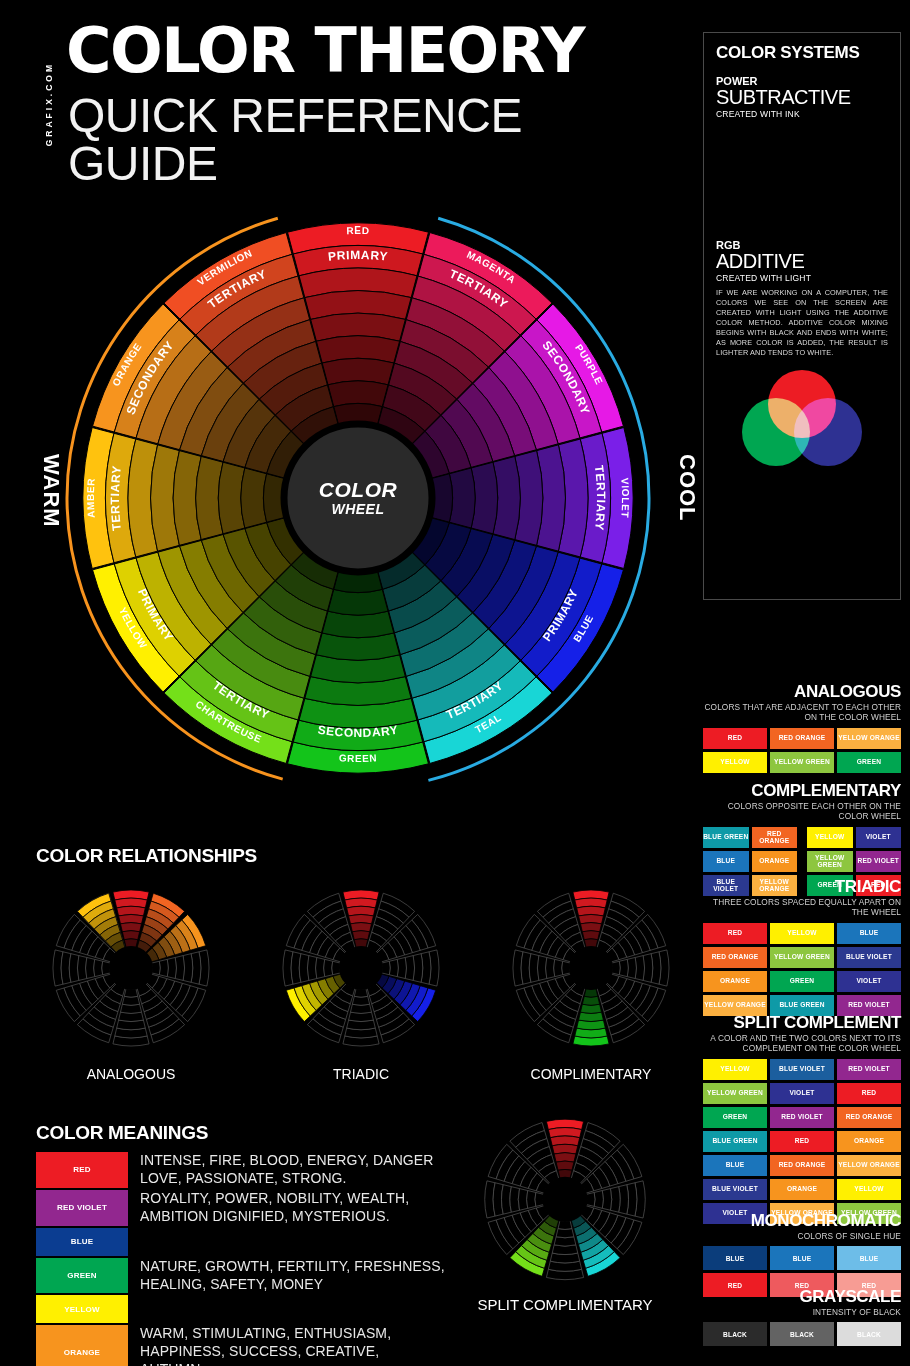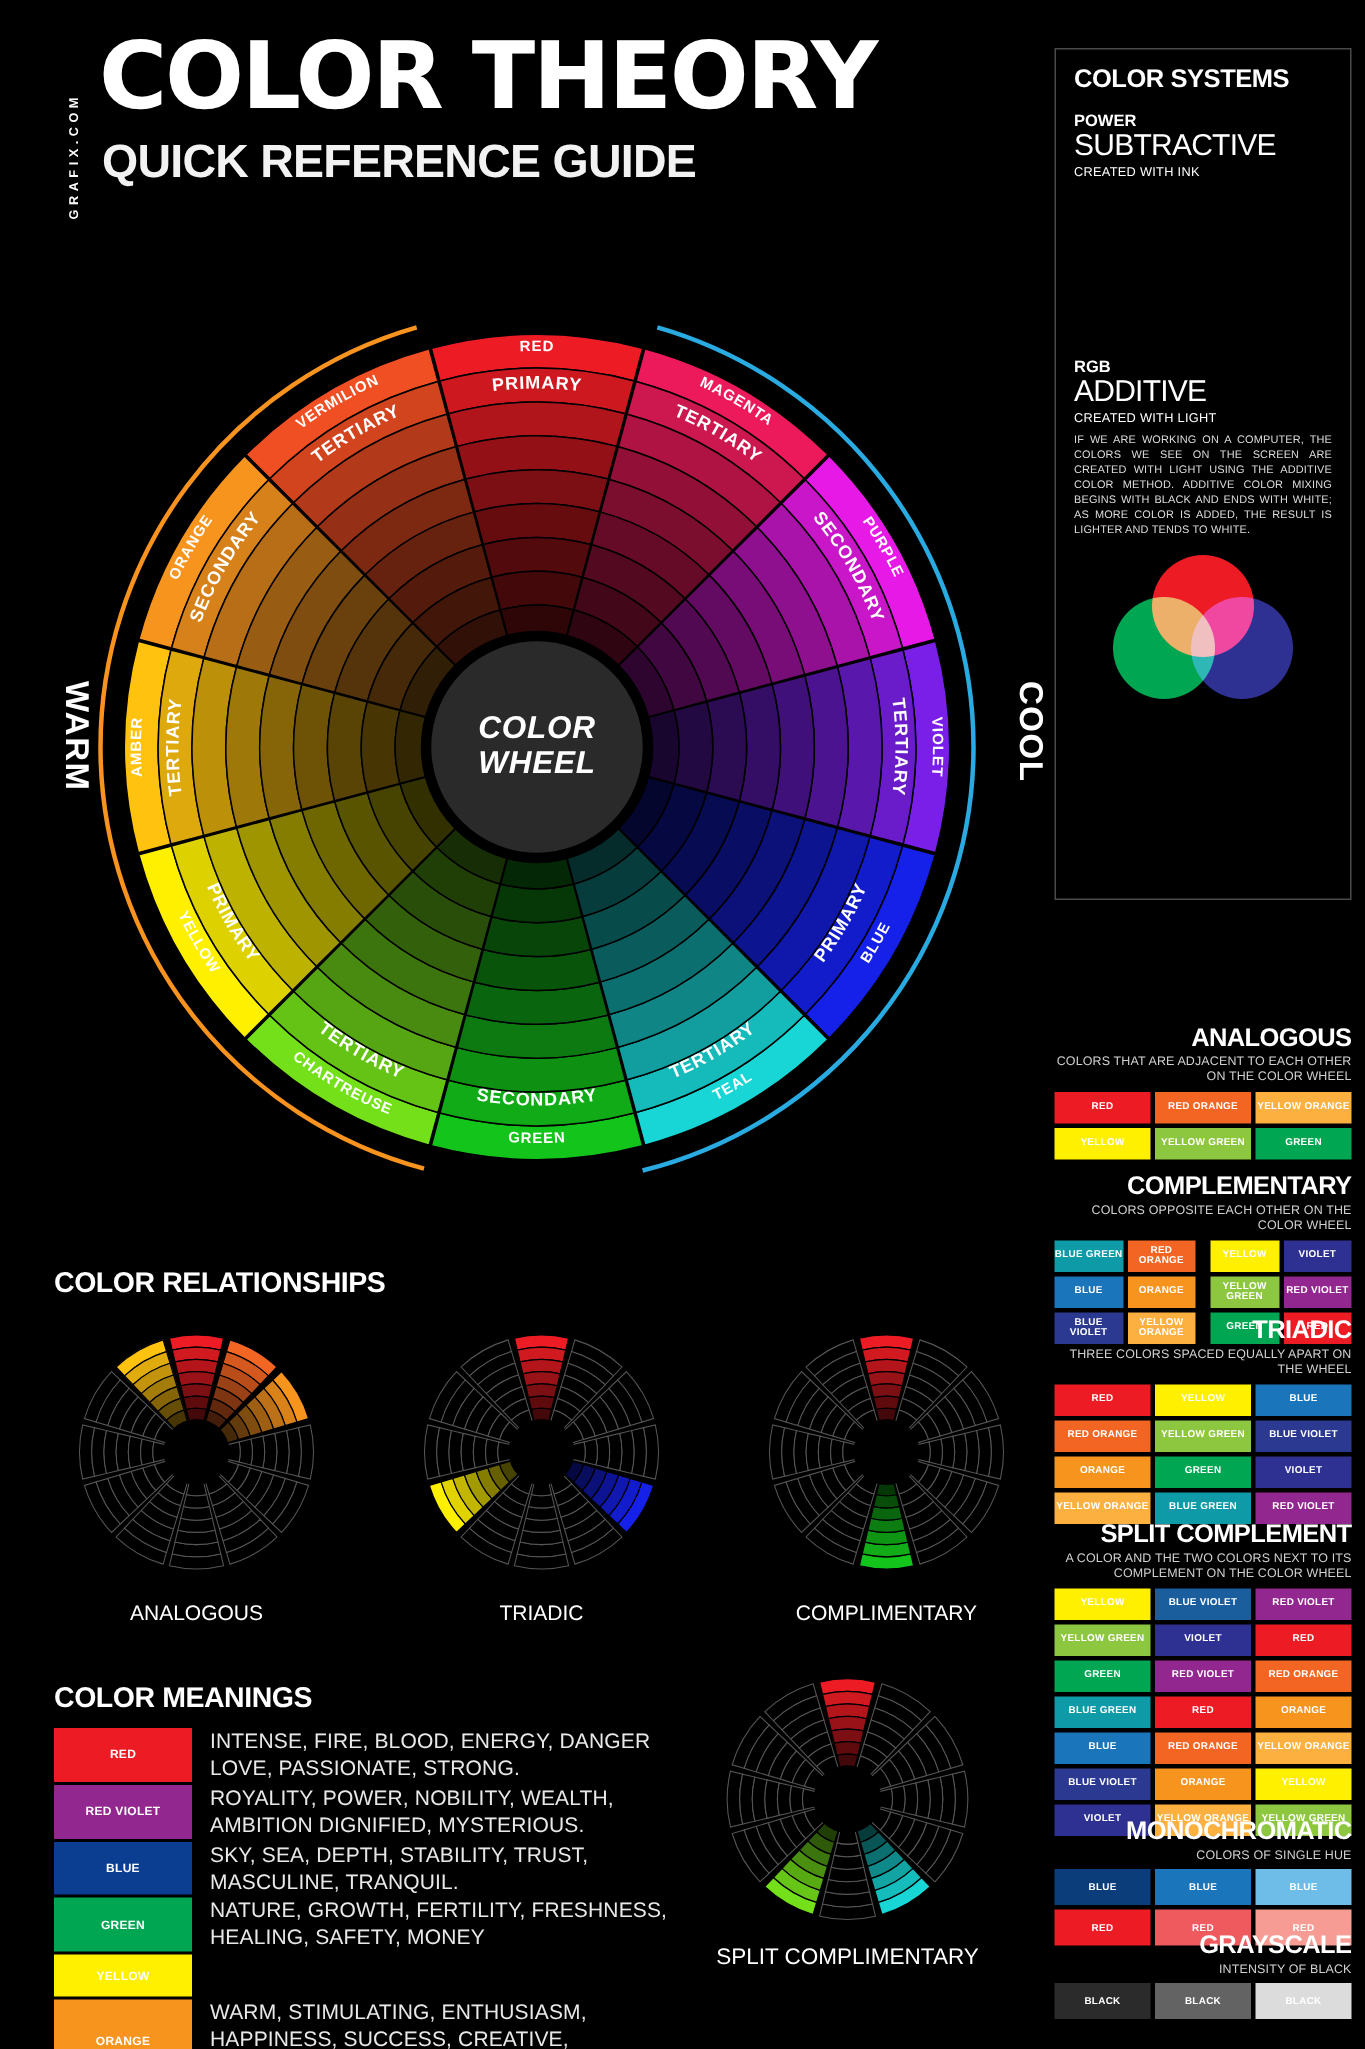--- a/index.html
+++ b/index.html
@@ -19,21 +19,21 @@
     writing-mode: vertical-rl; transform: rotate(180deg);
     font-size: 8.5px; letter-spacing: 3px; font-weight: bold; color: #fff;
   }
   .title-main {
     position: absolute; left: 30px; top: -6px;
     font-size: 62px; font-weight: bold; letter-spacing: -1.5px;
     line-height: 1; color: #fff; font-family: "DejaVu Sans", sans-serif;
   }
   .title-sub {
     position: absolute; left: 32px; top: 66px;
-    font-size: 31px; font-weight: bold; letter-spacing: -0.5px;
+    font-size: 48px; font-weight: normal; letter-spacing: -0.5px;
     line-height: 1; color: #f2f2f2; font-family: "Liberation Sans", sans-serif;
   }
 
   
   .systems-panel {
     position: absolute; left: 703px; top: 32px; width: 198px; height: 568px;
     border: 1px solid #4a4a4a; background: #000; padding: 10px 12px;
   }
   .sys-title { font-size: 17px; font-weight: bold; letter-spacing: -0.3px; margin-bottom: 12px; }
   .sys-kicker { font-size: 11px; font-weight: bold; letter-spacing: 0px; }
@@ -292,21 +292,21 @@
         <path d="M247.407018951095 236.97342698187387 A117.11111111111109 117.11111111111109 0 0 1 299.3933691015916 206.9590937282985 L305.28819459720535 228.73072937645355 A94.55555555555554 94.55555555555554 0 0 0 263.3143957565293 252.9643134360291 Z" fill="#43160a" stroke="#000" stroke-width="1"></path>
         <path d="M263.3143957565293 252.9643134360291 A94.55555555555554 94.55555555555554 0 0 1 305.28819459720535 228.73072937645355 L311.1830200928191 250.50236502460857 A72 72 0 0 0 279.2217725619635 268.9551998901843 Z" fill="#301007" stroke="#000" stroke-width="1"></path>
         <text fill="#fff" font-family="&quot;Liberation Sans&quot;, sans-serif" font-size="10" font-weight="bold" letter-spacing="0.6"><textPath href="#arc_11_0" startOffset="50%" text-anchor="middle">VERMILION</textPath></text>
         <text fill="#fff" font-family="&quot;Liberation Sans&quot;, sans-serif" font-size="12" font-weight="bold" letter-spacing="0.6"><textPath href="#arc_11_1" startOffset="50%" text-anchor="middle">TERTIARY</textPath></text>
         <circle cx="330" cy="320" r="74" fill="#2a2a2a" stroke="#000" stroke-width="7"></circle>
         <path d="M254.68365787516643 601.0844154501189 A291 291 0 0 1 249.7895294572533 40.27284648194916" fill="none" stroke="#F7931E" stroke-width="3"></path>
         <path d="M410.21047054274675 40.272846481949216 A291 291 0 0 1 400.3992716195033 602.356056346315" fill="none" stroke="#29ABE2" stroke-width="3"></path>
       </svg>
     <div style="position:absolute;left:330px;top:320px;transform:translate(-50%,-50%);text-align:center;pointer-events:none;font-style:italic;">
       <div style="font-size:21px;font-weight:bold;line-height:1.08;letter-spacing:0.5px;">COLOR</div>
-      <div style="font-size:21px;font-weight:bold;line-height:1.08;letter-spacing:0.5px;">WHEEL</div>
+      <div style="font-size:14px;font-weight:bold;line-height:1.08;letter-spacing:0.5px;">WHEEL</div>
     </div>
   </div>
 
   <div class="rel-section">
     <div class="sec-title-lg">COLOR RELATIONSHIPS</div>
     <div class="rel-row">
       <div class="rel-item" style="left:10px;">
         <svg class="mini-wheel" width="170" height="175" viewBox="0 0 170 175">
             <path d="M66.92366352745573 9.123481499667065 A78 78 0 0 1 103.07633647254428 9.12348149966708 L101.18924640123473 17.044656507943586 A69.85714285714286 69.85714285714286 0 0 0 68.81075359876529 17.04465650794357 Z" fill="#ed1c24" stroke="#000" stroke-width="0.8"></path>
             <path d="M68.81075359876529 17.04465650794357 A69.85714285714286 69.85714285714286 0 0 1 101.18924640123473 17.044656507943586 L99.30215632992515 24.9658315162201 A61.714285714285715 61.714285714285715 0 0 0 70.69784367007486 24.965831516220092 Z" fill="#d11920" stroke="#000" stroke-width="0.8"></path>
@@ -683,21 +683,20 @@
         <div class="meaning-row">
           <div class="meaning-chip" style="background: rgb(237, 28, 36); color: rgb(255, 255, 255);">RED</div>
           <div class="meaning-text">INTENSE, FIRE, BLOOD, ENERGY, DANGER LOVE, PASSIONATE, STRONG.</div>
         </div>
         <div class="meaning-row">
           <div class="meaning-chip" style="background: rgb(146, 39, 143); color: rgb(255, 255, 255);">RED VIOLET</div>
           <div class="meaning-text">ROYALITY, POWER, NOBILITY, WEALTH, AMBITION DIGNIFIED, MYSTERIOUS.</div>
         </div>
         <div class="meaning-row">
           <div class="meaning-chip" style="background: rgb(11, 61, 145); color: rgb(255, 255, 255);">BLUE</div>
-          <div class="meaning-text">SKY, SEA, DEPTH, STABILITY, TRUST, MASCULINE, TRANQUIL.</div>
         </div>
         <div class="meaning-row">
           <div class="meaning-chip" style="background: rgb(0, 166, 81); color: rgb(255, 255, 255);">GREEN</div>
           <div class="meaning-text">NATURE, GROWTH, FERTILITY, FRESHNESS, HEALING, SAFETY, MONEY</div>
         </div>
         <div class="meaning-row">
           <div class="meaning-chip" style="background: rgb(255, 240, 0); color: rgb(255, 255, 255);">YELLOW</div>
         </div>
         <div class="meaning-row">
           <div class="meaning-chip" style="background: rgb(247, 148, 30); color: rgb(255, 255, 255);">ORANGE</div>

